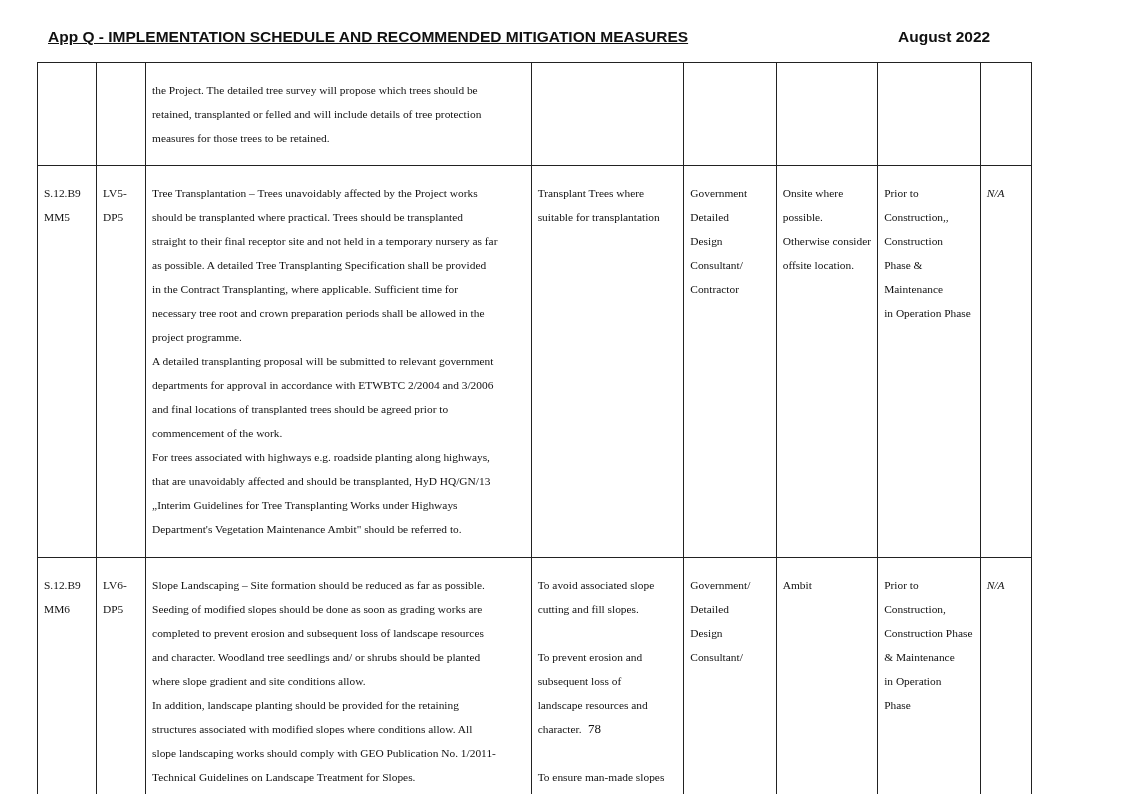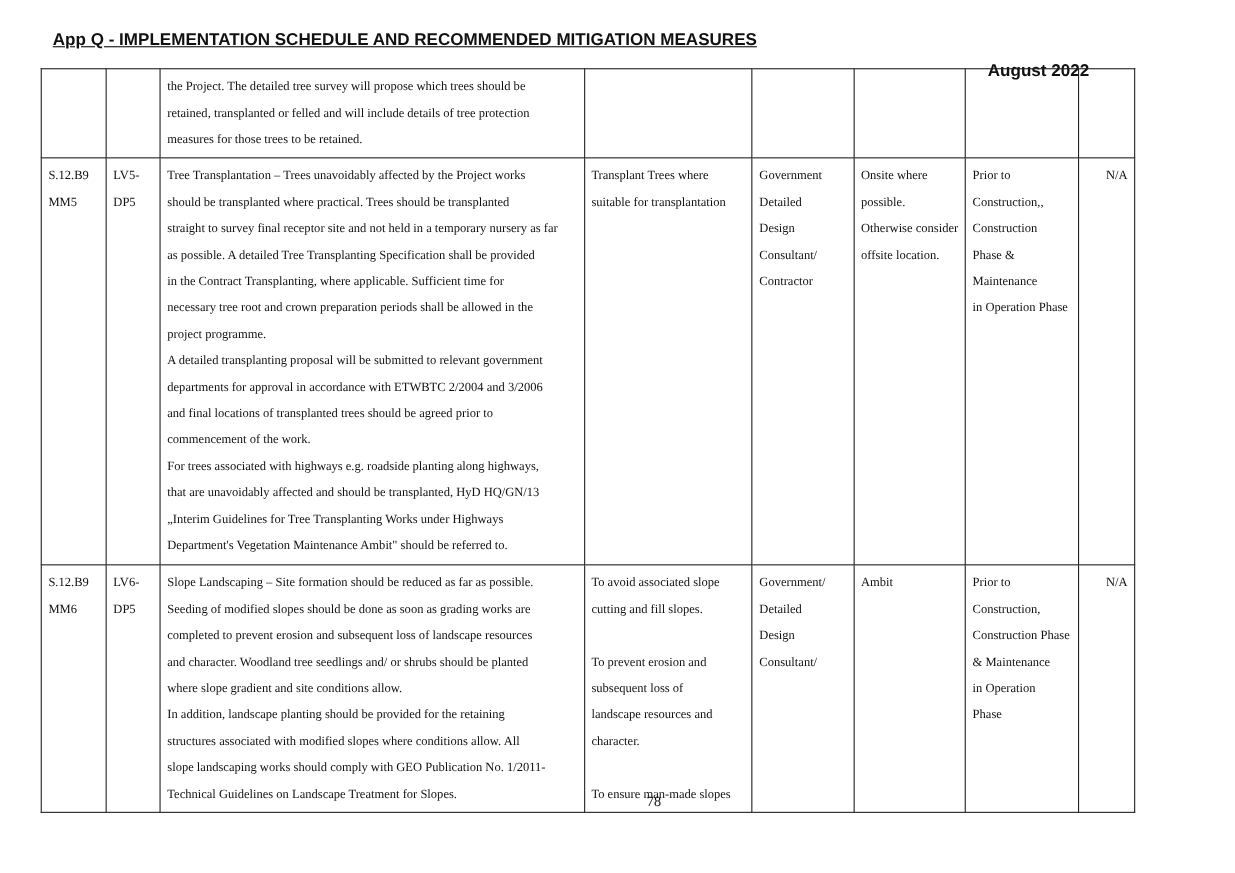--- a/index.html
+++ b/index.html
@@ -1,30 +1,30 @@
 <!DOCTYPE html>
 <html><head>
 <meta charset="utf-8">
 <style>
   html, body { margin: 0; padding: 0; background: #ffffff; }
   body { width: 1123px; height: 794px; position: relative; overflow: hidden; color: #111; }
   .hdr-title { position: absolute; left: 48px; top: 28px; font-family: "Liberation Sans", sans-serif; font-weight: bold; font-size: 15.5px; letter-spacing: 0px; text-decoration: underline; }
-  .hdr-date { position: absolute; left: 898px; top: 28px; font-family: "Liberation Sans", sans-serif; font-weight: bold; font-size: 15.5px; margin-top: 28px; }
+  .hdr-date { position: absolute; left: 898px; top: 28px; font-family: "Liberation Sans", sans-serif; font-weight: bold; font-size: 15.5px; }
   table.sched { position: absolute; left: 37px; top: 62px; border-collapse: collapse; table-layout: fixed; width: 995px; font-family: "Liberation Serif", serif; font-size: 11.4px; }
-  table.sched td { border: 1.3px solid #222; vertical-align: top; padding: 4px 6px; line-height: 24px; }
+  table.sched td { border: 1.3px solid #222; vertical-align: top; padding: 15px 6px; line-height: 24px; }
   .c-ref { width: 53px; }
   .c-code { width: 44px; }
   .c-desc { width: 346px; }
   .c-obj { width: 137px; }
   .c-who { width: 83px; }
   .c-loc { width: 91px; }
   .c-when { width: 92px; }
   .c-req { width: 46px; }
   td.center { }
-  td.right { text-align: right; }
+  td.right { text-align: left; font-style: italic; }
   .line { display: block; white-space: nowrap; }
   .gap { display: block; height: 24px; }
   .row1 td { height: 72px; padding-top: 0; }
   .row2 td { height: 361px; }
   .row3 td { height: 215px; }
   .pagenum { position: absolute; left: 555px; top: 721px; font-family: "Liberation Serif", serif; font-size: 13px; margin-left: 33px; }
 </style>
 </head>
 <body>
 
@@ -62,21 +62,21 @@
           <span class="line">S.12.B9</span>
           <span class="line">MM5</span>
         </td>
       <td>
           <span class="line">LV5-</span>
           <span class="line">DP5</span>
         </td>
       <td>
           <span class="line">Tree Transplantation – Trees unavoidably affected by the Project works</span>
           <span class="line">should be transplanted where practical. Trees should be transplanted</span>
-          <span class="line">straight to survey final receptor site and not held in a temporary nursery as far</span>
+          <span class="line">straight to their final receptor site and not held in a temporary nursery as far</span>
           <span class="line">as possible. A detailed Tree Transplanting Specification shall be provided</span>
           <span class="line">in the Contract Transplanting, where applicable. Sufficient time for</span>
           <span class="line">necessary tree root and crown preparation periods shall be allowed in the</span>
           <span class="line">project programme.</span>
           <span class="line">A detailed transplanting proposal will be submitted to relevant government</span>
           <span class="line">departments for approval in accordance with ETWBTC 2/2004 and 3/2006</span>
           <span class="line">and final locations of transplanted trees should be agreed prior to</span>
           <span class="line">commencement of the work.</span>
           <span class="line">For trees associated with highways e.g. roadside planting along highways,</span>
           <span class="line">that are unavoidably affected and should be transplanted, HyD HQ/GN/13</span>

